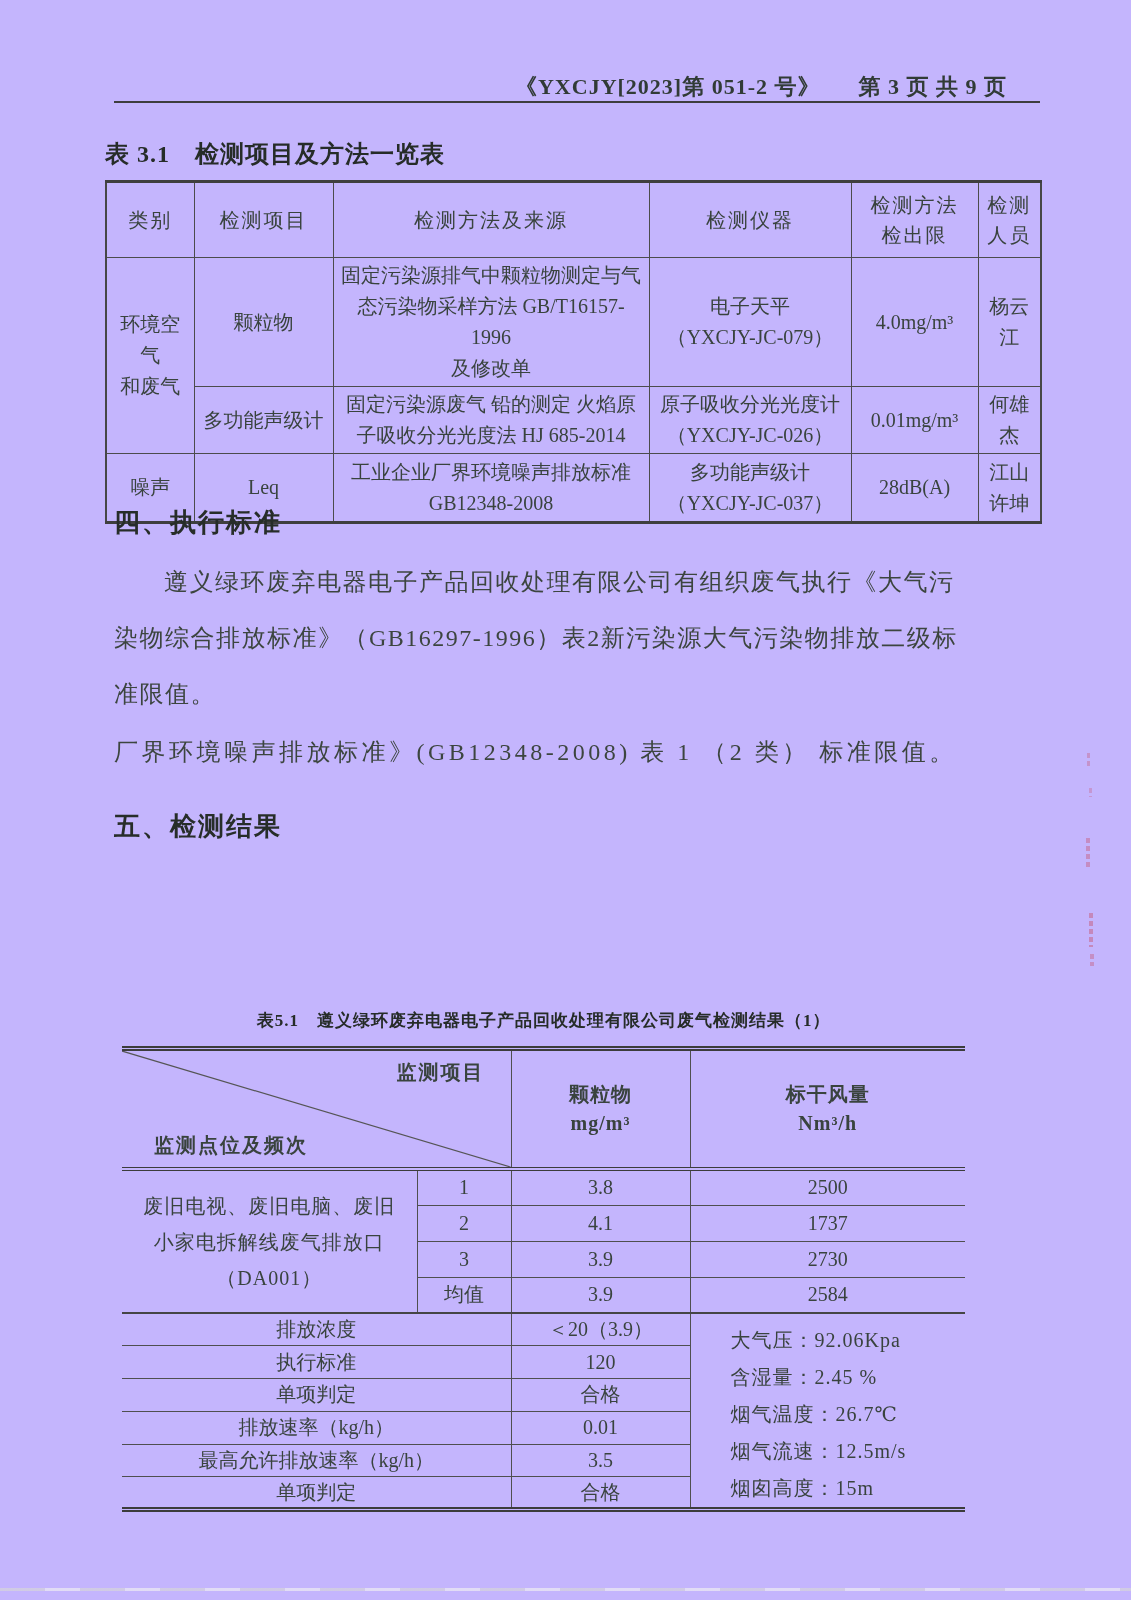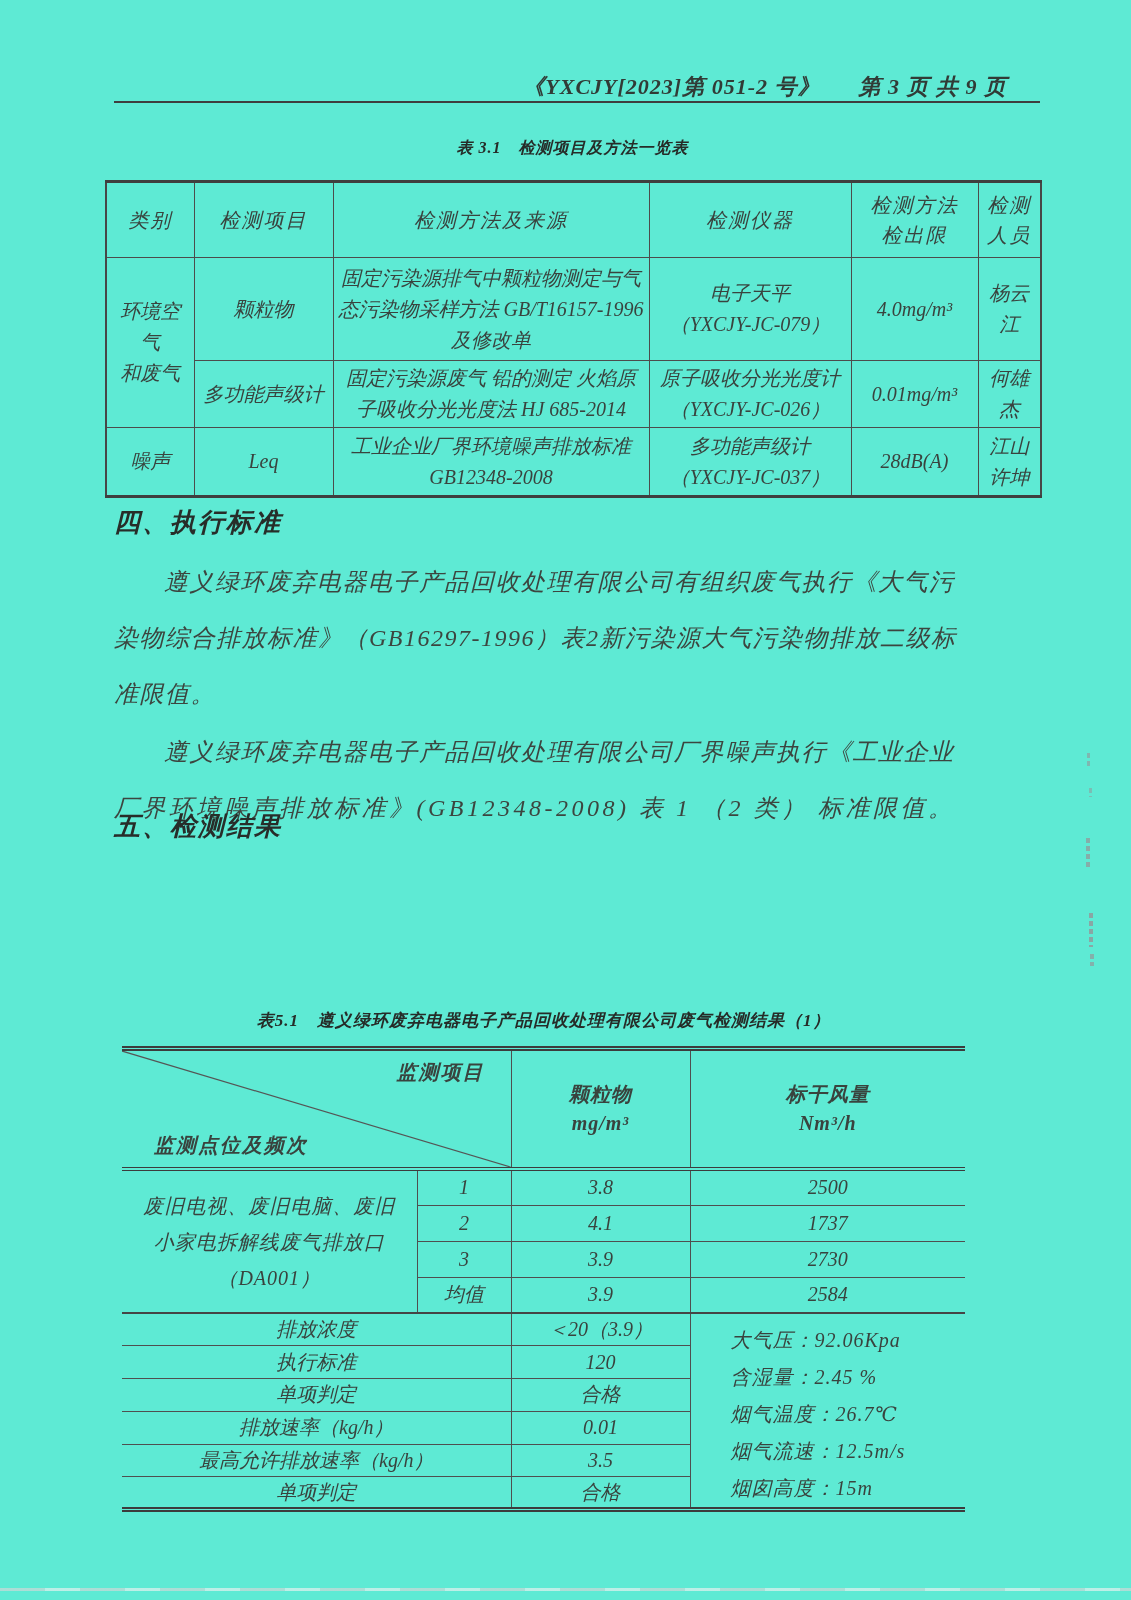--- a/index.html
+++ b/index.html
@@ -1,35 +1,34 @@
 <!DOCTYPE html>
 <html><head>
 <meta charset="utf-8">
 <style>
   html,body { margin:0; padding:0; background:#ffffff; }
   .page {
     position:relative; width:1131px; height:1600px; overflow:hidden;
-    background:#5eead4;
+    background:#c4b5fd;
     font-family:"Liberation Serif","DejaVu Serif",serif;
     color:#3c453f;
-    font-style:italic;
   }
 
   
   .doc-header {
     position:absolute; top:72px; left:0; width:1007px;
     display:flex; justify-content:flex-end; gap:38px;
     font-size:22px; font-weight:600; color:#313b36; letter-spacing:1px;
   }
   .header-rule { position:absolute; top:101px; left:114px; width:926px; height:2px; background:#3e3e3e; }
 
   
   .t31-title {
     position:absolute; top:138px; left:105px; width:935px;
-    text-align:center; font-size:16px; font-weight:700; color:#262c28; letter-spacing:1px;
+    text-align:left; font-size:24px; font-weight:700; color:#262c28; letter-spacing:1px;
   }
   table.t31 {
     position:absolute; top:180px; left:105px; width:935px;
     border-collapse:collapse; table-layout:fixed;
     font-size:20px; color:#39433e;
     border-top:3.5px solid #3f3f3f; border-bottom:3.5px solid #3f3f3f;
     border-left:2px solid #474747; border-right:2px solid #474747;
   }
   .t31 td {
     border:1.5px solid #4c4c4c; text-align:center; vertical-align:middle;
@@ -146,21 +145,20 @@
   </tbody>
     </table>
 
   <div class="sec-heading" style="top:505px">四、执行标准</div>
   <div class="para" style="top:554px">
     <div class="line indent">遵义绿环废弃电器电子产品回收处理有限公司有组织废气执行《大气污</div>
     <div class="line">染物综合排放标准》（GB16297-1996）表2新污染源大气污染物排放二级标</div>
     <div class="line">准限值。</div>
   </div>
   <div class="para" style="top:724px">
-    <div class="line indent">遵义绿环废弃电器电子产品回收处理有限公司厂界噪声执行《工业企业</div>
     <div class="line wide">厂界环境噪声排放标准》(GB12348-2008) 表 1 （2 类） 标准限值。</div>
   </div>
 
   <div class="sec-heading" style="top:809px">五、检测结果</div>
 
   <div class="t51-title">表5.1　遵义绿环废弃电器电子产品回收处理有限公司废气检测结果（1）</div>
   <table class="t51">
     <colgroup>
       <col style="width:295px">
         <col style="width:94px">

